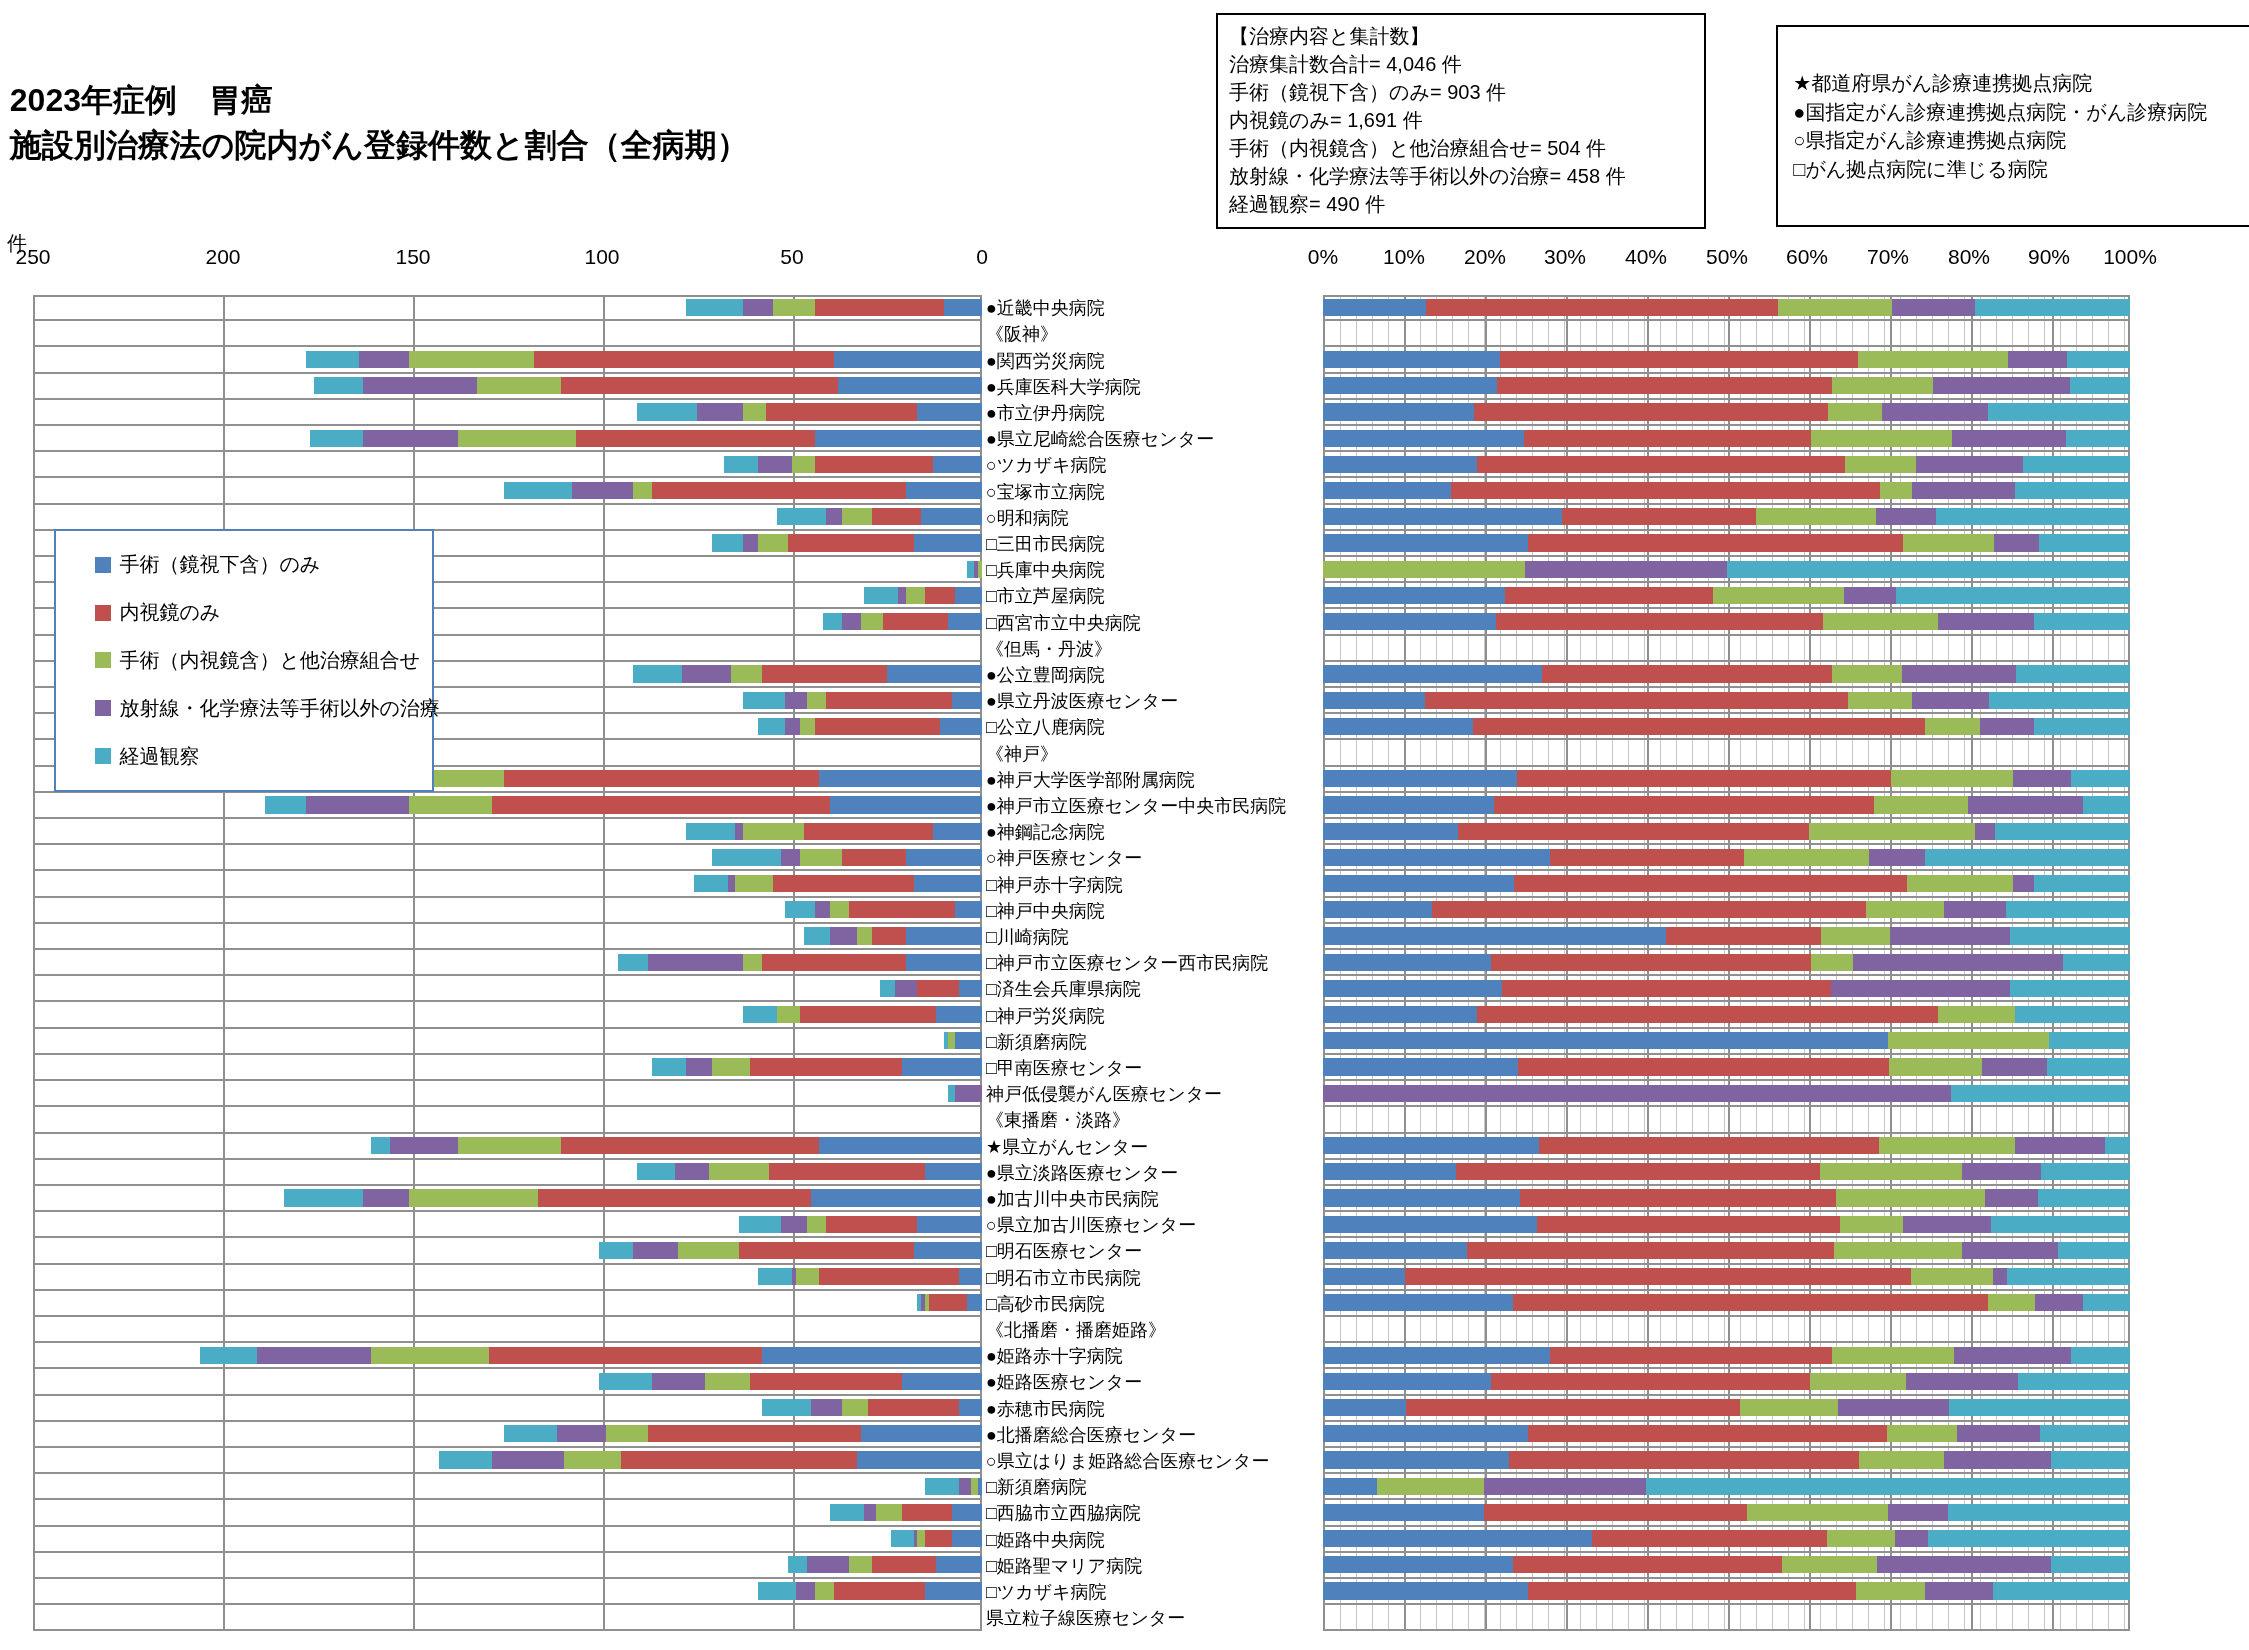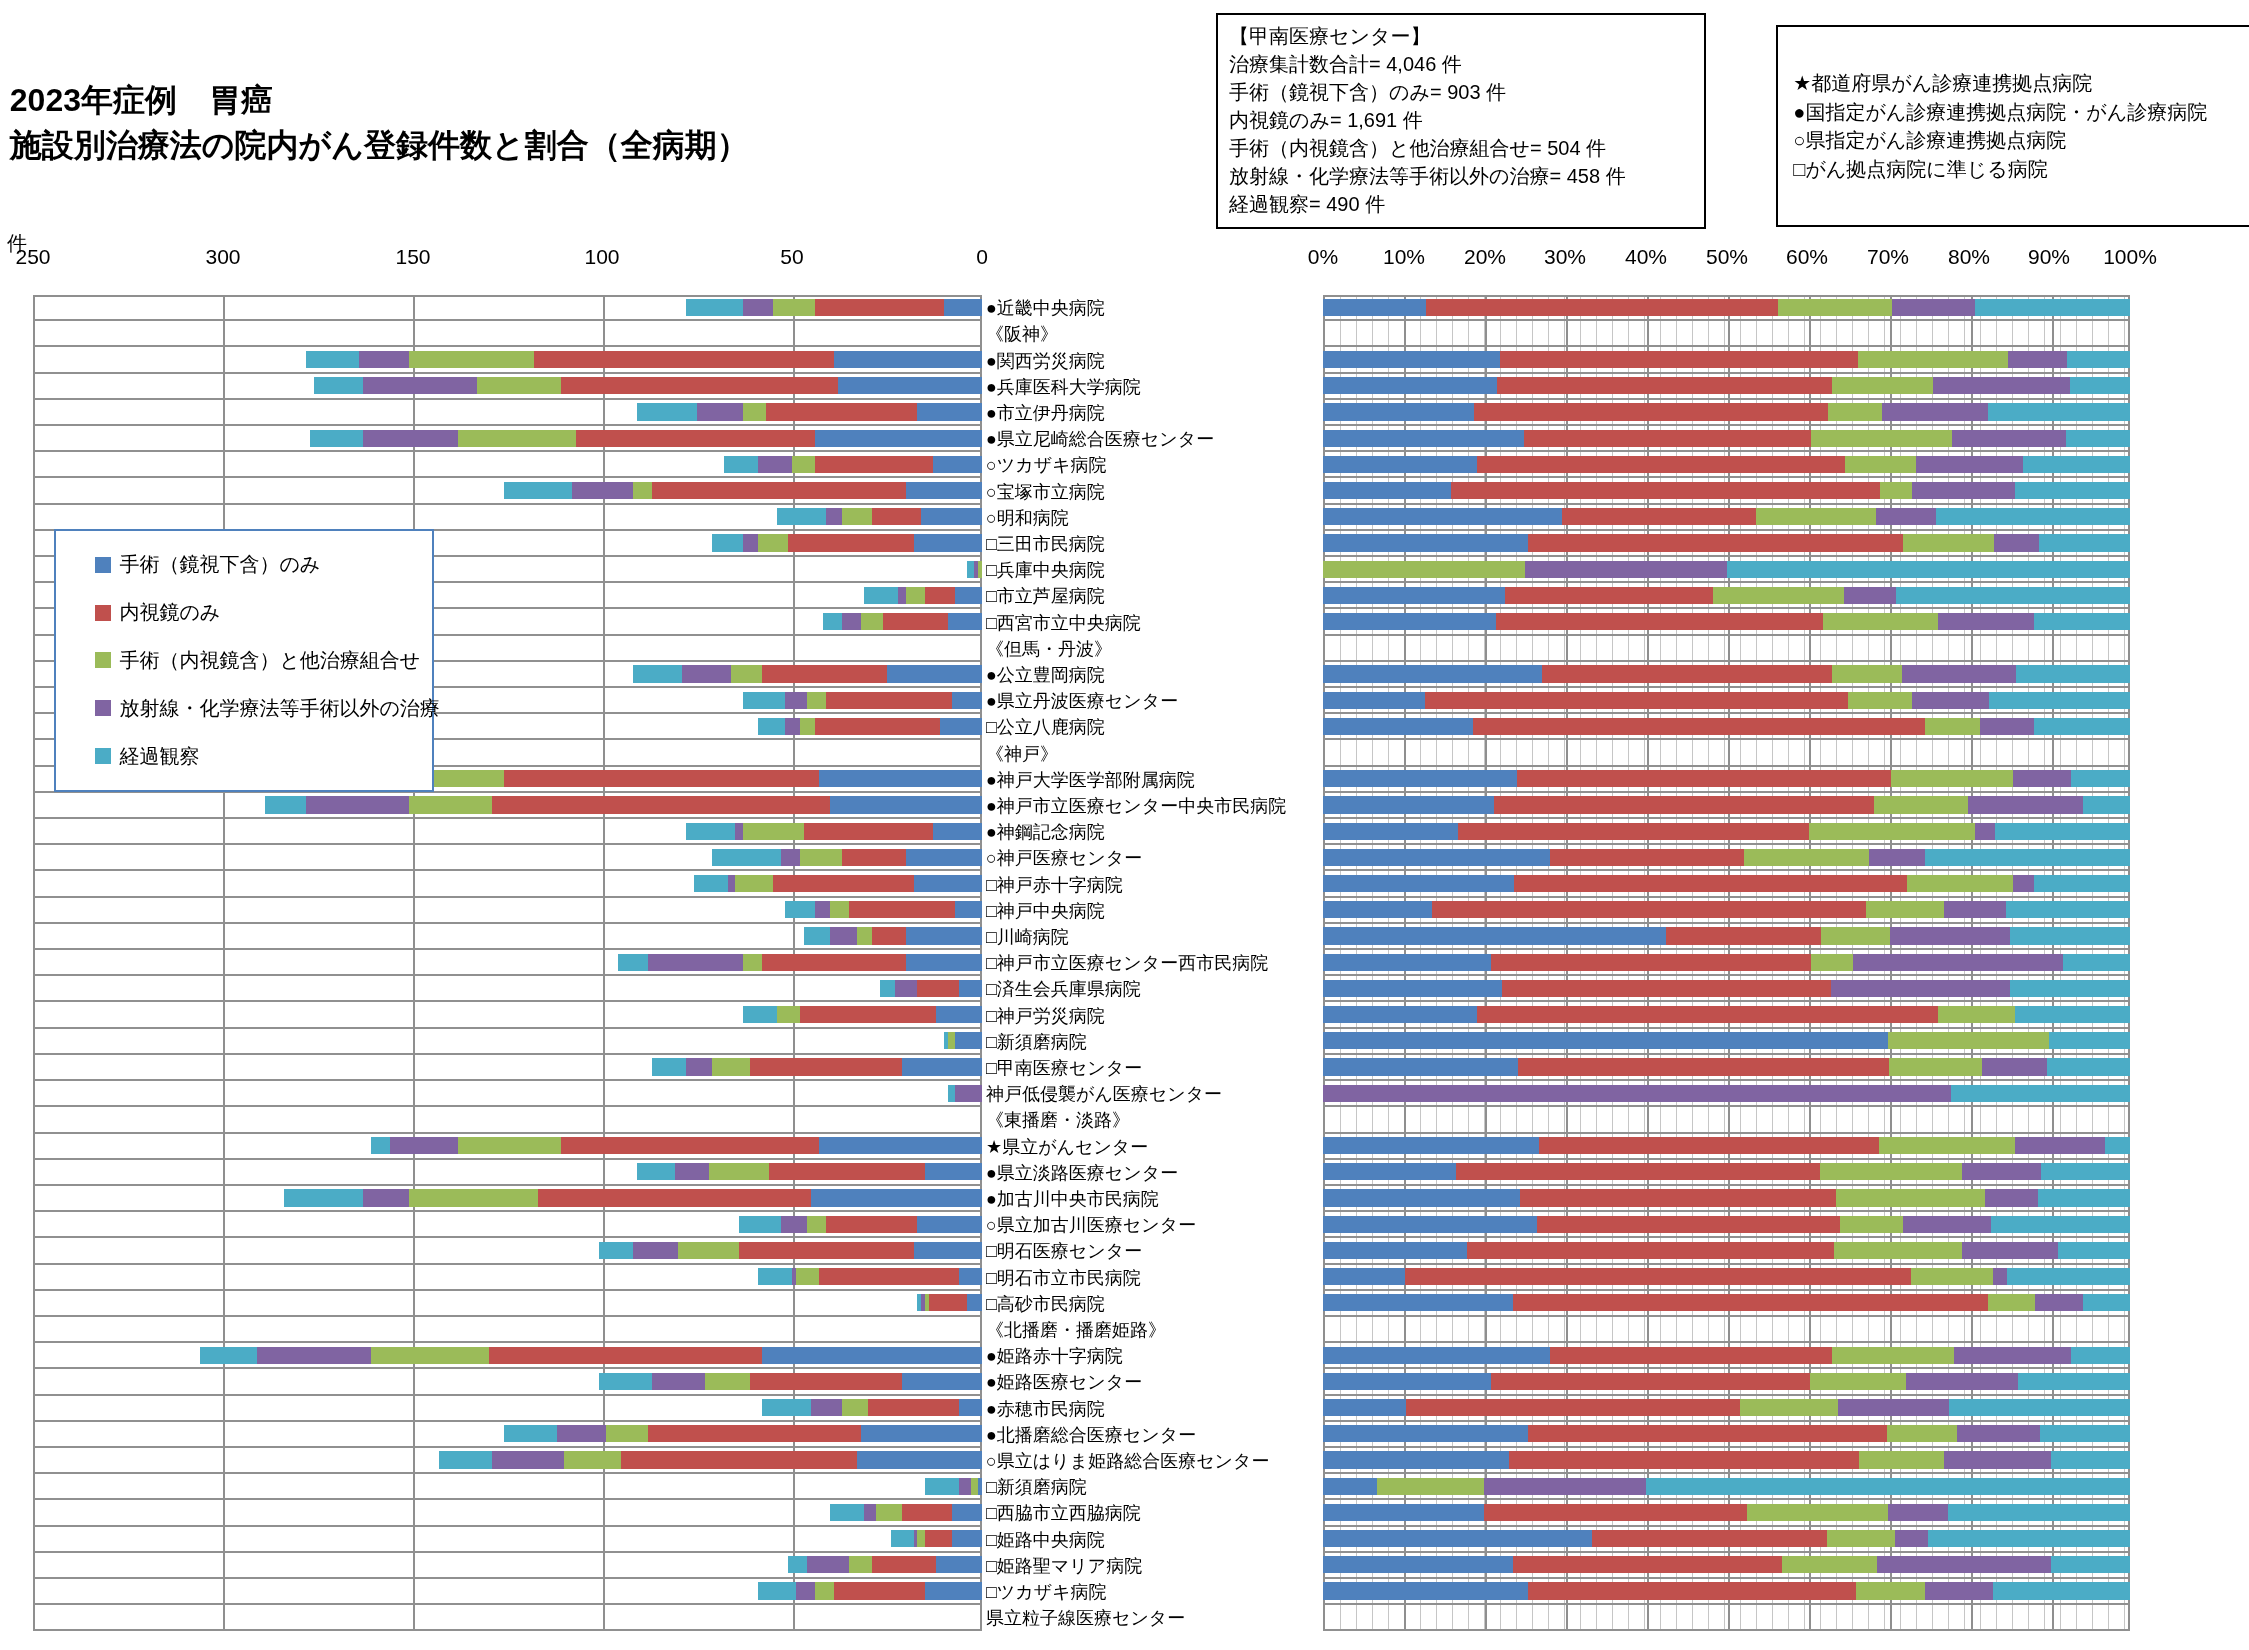--- a/index.html
+++ b/index.html
@@ -60,21 +60,21 @@
 <body>
 
 <div id="screen">
 
   <div id="title">
     <div>2023年症例　胃癌</div>
     <div>施設別治療法の院内がん登録件数と割合（全病期）</div>
   </div>
 
   <div id="summary-box">
-    <div>【甲南医療センター】</div>
+    <div>【治療内容と集計数】</div>
     <div id="summary-lines">
         <div>治療集計数合計= 4,046 件</div>
         <div>手術（鏡視下含）のみ= 903 件</div>
         <div>内視鏡のみ= 1,691 件</div>
         <div>手術（内視鏡含）と他治療組合せ= 504 件</div>
         <div>放射線・化学療法等手術以外の治療= 458 件</div>
         <div>経過観察= 490 件</div>
       </div>
   </div>
 
@@ -83,21 +83,21 @@
         <div>★都道府県がん診療連携拠点病院</div>
         <div>●国指定がん診療連携拠点病院・がん診療病院</div>
         <div>○県指定がん診療連携拠点病院</div>
         <div>□がん拠点病院に準じる病院</div>
       </div>
   </div>
 
   <div id="unit-label">件</div>
   <div id="ticks">
       <div class="tick" style="left: 33px;">250</div>
-      <div class="tick" style="left: 223px;">300</div>
+      <div class="tick" style="left: 223px;">200</div>
       <div class="tick" style="left: 413px;">150</div>
       <div class="tick" style="left: 602px;">100</div>
       <div class="tick" style="left: 792px;">50</div>
       <div class="tick" style="left: 982px;">0</div>
       <div class="tick" style="left: 1323px;">0%</div>
       <div class="tick" style="left: 1404px;">10%</div>
       <div class="tick" style="left: 1485px;">20%</div>
       <div class="tick" style="left: 1565px;">30%</div>
       <div class="tick" style="left: 1646px;">40%</div>
       <div class="tick" style="left: 1727px;">50%</div>

